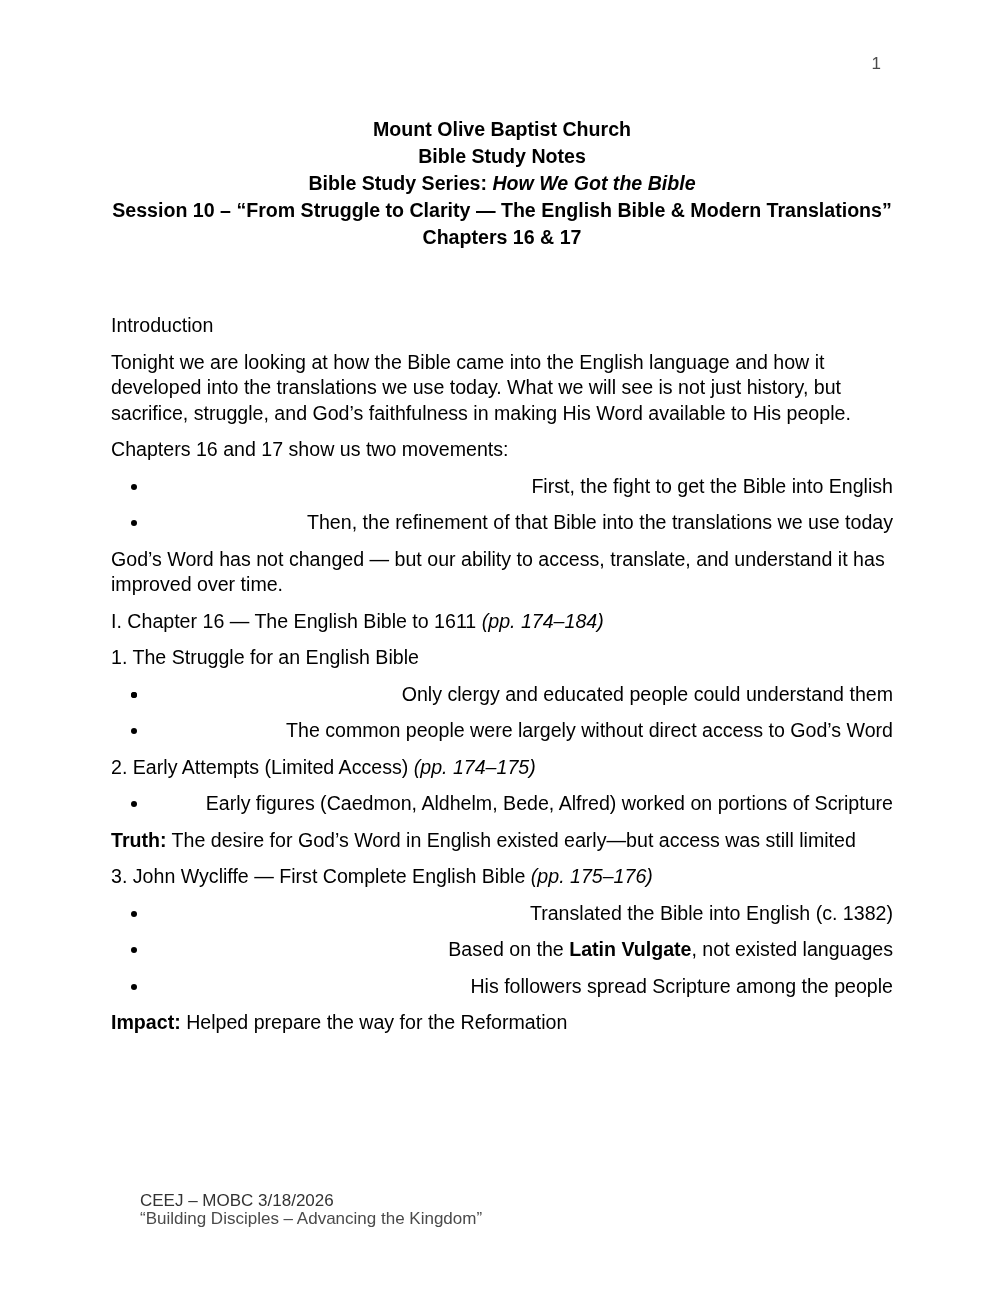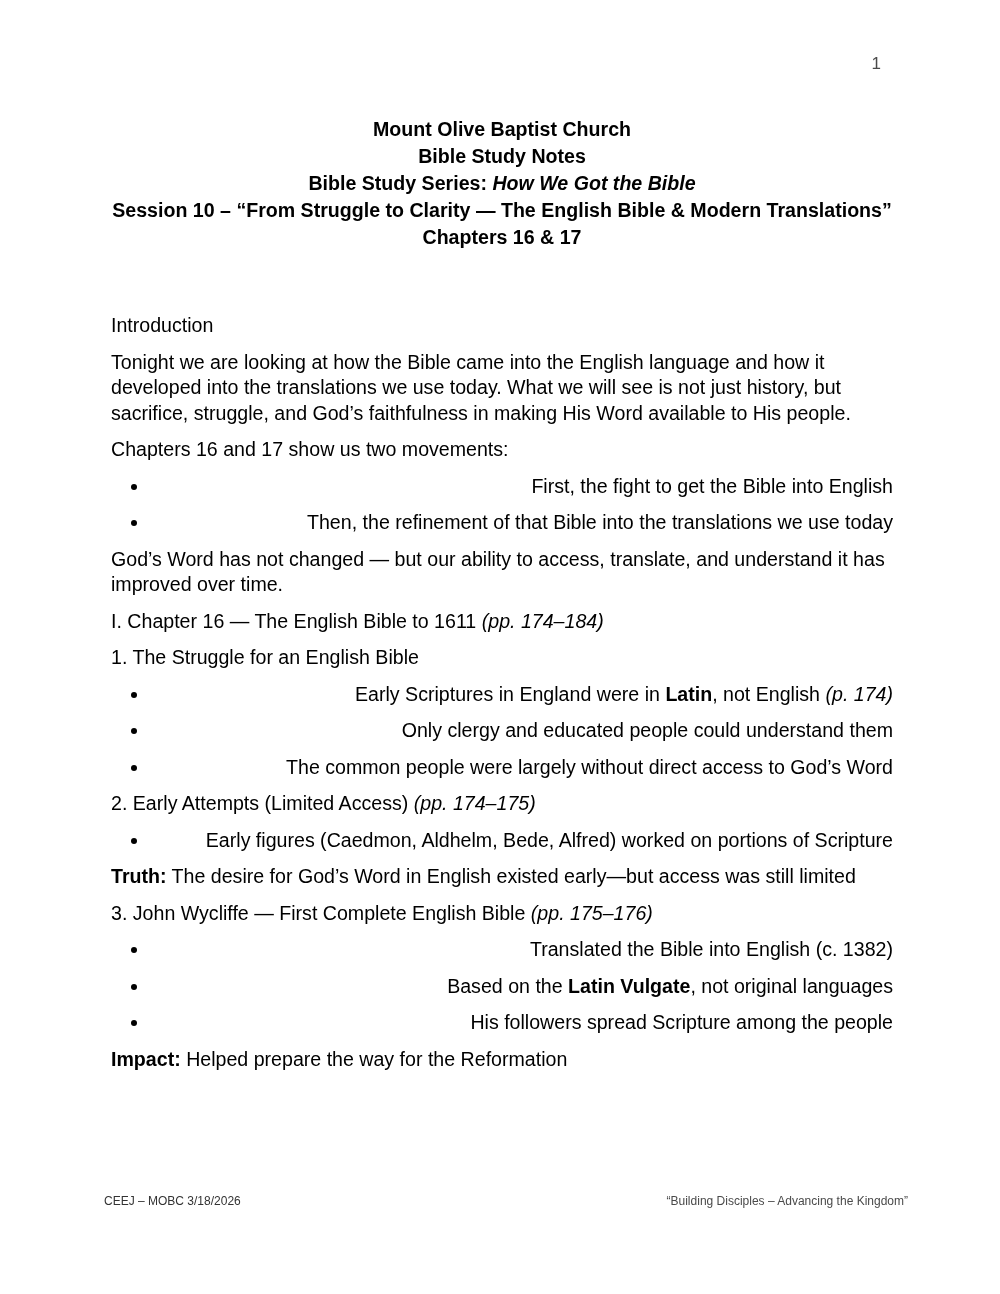--- a/index.html
+++ b/index.html
@@ -64,22 +64,23 @@
     background: #000000;
   }
   .footer {
     position: absolute;
     left: 104px;
     right: 92px;
     top: 1192px;
     display: flex;
     justify-content: space-between;
     align-items: baseline;
-    font-size: 12px;
+    font-size: 17px;
     line-height: 18px;
+    flex-direction: column;
   }
   .footer-left  { color: #333333; }
   .footer-right { color: #4a4a4a; margin-left: 36px; }
 </style>
 </head>
 <body>
 
 <div class="page">
 
   <div class="page-number">1</div>
@@ -113,21 +114,20 @@
       </div>
 
       <div class="block">God’s Word has not changed — but our ability to access, translate, and understand it has improved over time.</div>
 
       <div class="block heading"><span>I. Chapter 16 — The English Bible to 1611 </span><span class="i">(pp. 174–184)</span></div>
 
       <div class="block heading">1. The Struggle for an English Bible</div>
 
       <div class="block bullet-item">
         <span class="bullet-dot"></span>
-        <span><span>Early Scriptures in England were in </span><span class="b">Latin</span><span>, not English </span><span class="i">(p. 174)</span></span>
       </div>
 
       <div class="block bullet-item">
         <span class="bullet-dot"></span>
         <span>Only clergy and educated people could understand them</span>
       </div>
 
       <div class="block bullet-item">
         <span class="bullet-dot"></span>
         <span>The common people were largely without direct access to God’s Word</span>
@@ -145,21 +145,21 @@
 
       <div class="block heading"><span>3. John Wycliffe — First Complete English Bible </span><span class="i">(pp. 175–176)</span></div>
 
       <div class="block bullet-item">
         <span class="bullet-dot"></span>
         <span>Translated the Bible into English (c. 1382)</span>
       </div>
 
       <div class="block bullet-item">
         <span class="bullet-dot"></span>
-        <span><span>Based on the </span><span class="b">Latin Vulgate</span><span>, not original languages</span></span>
+        <span><span>Based on the </span><span class="b">Latin Vulgate</span><span>, not existed languages</span></span>
       </div>
 
       <div class="block bullet-item">
         <span class="bullet-dot"></span>
         <span>His followers spread Scripture among the people</span>
       </div>
 
       <div class="block"><span class="b">Impact:</span><span> Helped prepare the way for the Reformation</span></div>
 
     </div>

